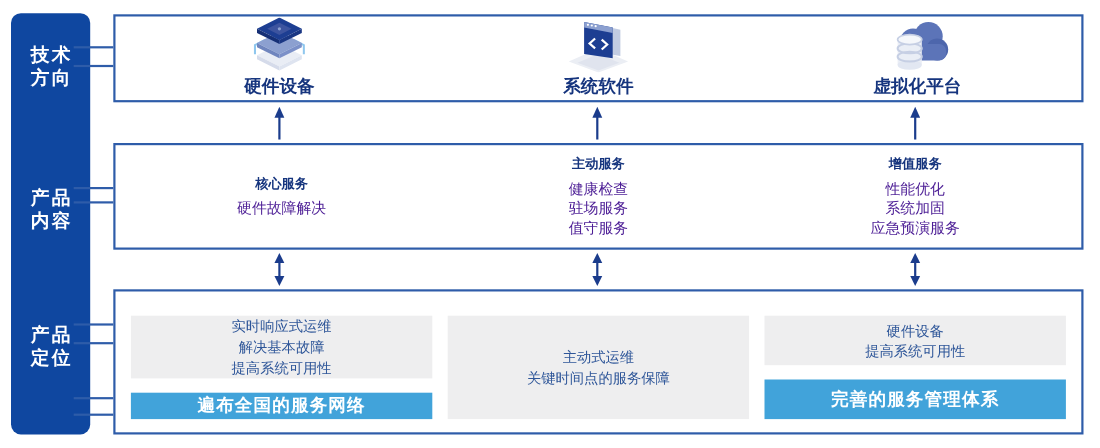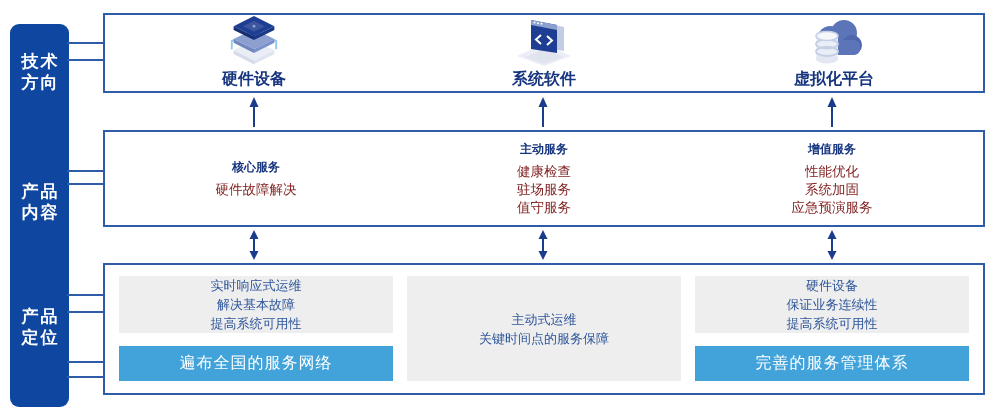--- a/index.html
+++ b/index.html
@@ -5,22 +5,22 @@
   * { margin:0; padding:0; box-sizing:border-box; }
   html,body { background:#ffffff; }
   body {
     font-family:"Liberation Sans","DejaVu Sans",sans-serif;
     width:1000px; height:407px; position:relative; overflow:hidden;
   }
   .canvas { position:absolute; left:0; top:0; width:1000px; height:407px; background:#ffffff; }
 
   
   .sidebar {
-    position:absolute; left:10px; top:12px; width:59px; height:383px;
-    background:#0F47A0; border-radius:9px;margin-top:12px;
+    position:absolute; left:10px; top:12px; width:72px; height:383px;
+    background:#0F47A0; border-radius:9px;
   }
   .side-label {
     position:absolute; left:0; width:100%;
     color:#ffffff; font-weight:bold; font-size:17px; line-height:21px;
     text-align:center; letter-spacing:2px; text-indent:2px;
   }
   .side-label-1 { top:27px; }
   .side-label-2 { top:157px; }
   .side-label-3 { top:282px; }
   .side-label-4 { top:343px; }
@@ -35,45 +35,45 @@
   .c4a{top:361px;} .c4b{top:376px;}
 
   
   .rowbox {
     position:absolute; left:103px; width:882px;
     background:#ffffff; border:2px solid #2E5CA9;
     display:flex; flex-direction:row;
   }
   .box-tech    { top:13px;  height:80px;  padding:0 14px; gap:20px; }
   .box-content { top:130px; height:97px;  padding:0 14px; gap:14px; }
-  .box-bottom  { top:263px; height:132px; padding:11px 14px 12px 14px; gap:14px; }
+  .box-bottom  { top:263px; height:132px; padding:22px 14px 12px 14px; gap:14px; }
 
   .col {
     flex:1 1 0; display:flex; flex-direction:column;
     align-items:center; justify-content:center; min-width:0;
   }
 
   
   .tech-label { margin-top:3px; font-size:16px; font-weight:bold; color:#16357E; }
   .icon-wrap { height:50px; display:flex; align-items:flex-end; justify-content:center; }
 
   
   .svc-title { font-size:12px; font-weight:bold; color:#16357E; margin-bottom:5px; }
-  .svc-item  { font-size:13.5px; color:#7f1d1d; line-height:18px; text-align:center; }
+  .svc-item  { font-size:13.5px; color:#4c1d95; line-height:18px; text-align:center; }
 
   
   .pos-panel {
     flex:1 1 auto; width:100%; background:#EEEEEF;
     display:flex; flex-direction:column; align-items:center; justify-content:center;
   }
   .pos-line { font-size:13px; color:#2E5699; line-height:19px; text-align:center; }
   .adv-bar {
     width:100%; height:36px; margin-top:13px; background:#41A3DA;
     display:flex; align-items:center; justify-content:center;
-    color:#ffffff; font-weight:normal; font-size:16px; letter-spacing:1px;
+    color:#ffffff; font-weight:bold; font-size:16px; letter-spacing:1px;
   }
 
   
   .arrow { position:absolute; width:14px; height:30px; }
   .arrows-a .a1{left:247px;top:97px;} .arrows-a .a2{left:536px;top:97px;} .arrows-a .a3{left:825px;top:97px;}
   .arrows-b .b1{left:247px;top:230px;} .arrows-b .b2{left:536px;top:230px;} .arrows-b .b3{left:825px;top:230px;}
 </style>
 </head>
 <body>
 
@@ -221,20 +221,19 @@
     </div>
     <div class="col">
       <div class="pos-panel">
         <span class="pos-line">主动式运维</span>
         <span class="pos-line">关键时间点的服务保障</span>
       </div>
     </div>
     <div class="col">
       <div class="pos-panel">
         <span class="pos-line">硬件设备</span>
-        <span class="pos-line">保证业务连续性</span>
         <span class="pos-line">提高系统可用性</span>
       </div>
       <div class="adv-bar">完善的服务管理体系</div>
     </div>
   </div>
 
 </div>
 
 </body></html>

